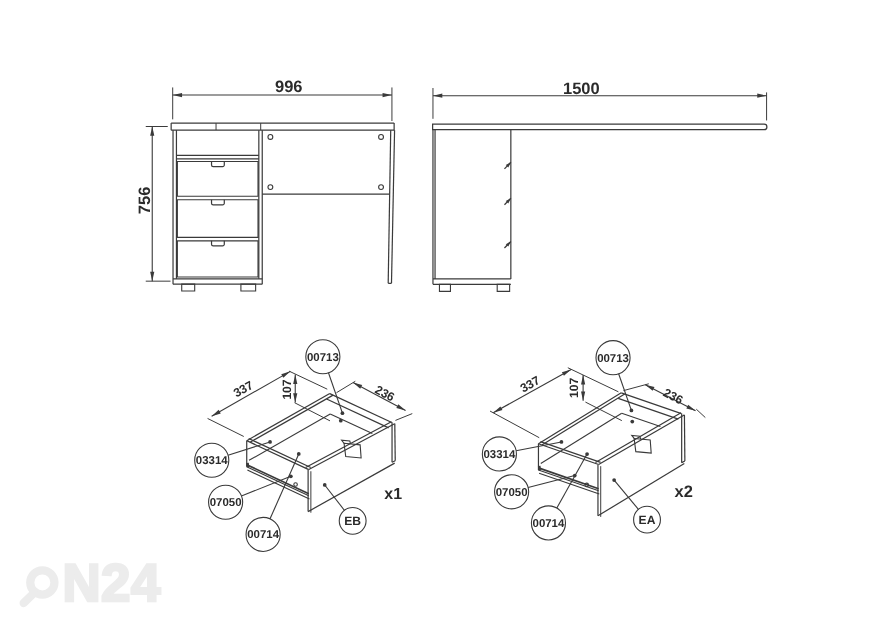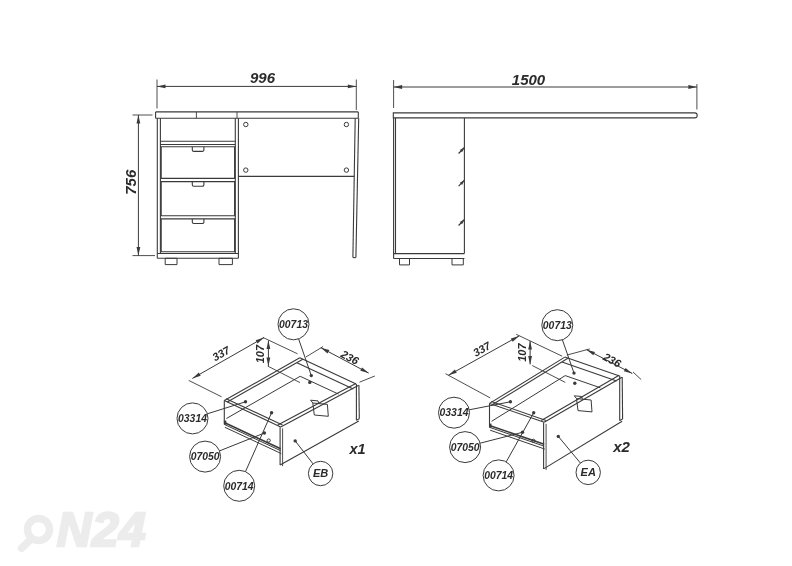--- a/index.html
+++ b/index.html
@@ -1,17 +1,17 @@
 <!DOCTYPE html>
 <html><head>
 <meta charset="utf-8">
 <style>
 html,body { margin:0; padding:0; background:#ffffff; }
 #page { width:792px; height:566px; position:relative; background:#ffffff;
-        font-family:"Liberation Sans", sans-serif; overflow:hidden;font-style:italic; }
+        font-family:"Liberation Sans", sans-serif; overflow:hidden; }
 svg text { font-family:"Liberation Sans", sans-serif; }
 </style>
 </head>
 <body>
 
 <div id="page">
 <svg width="792" height="566" viewBox="0 0 792 566">
 <rect width="792" height="566" fill="#ffffff"></rect>
 
 <g>

